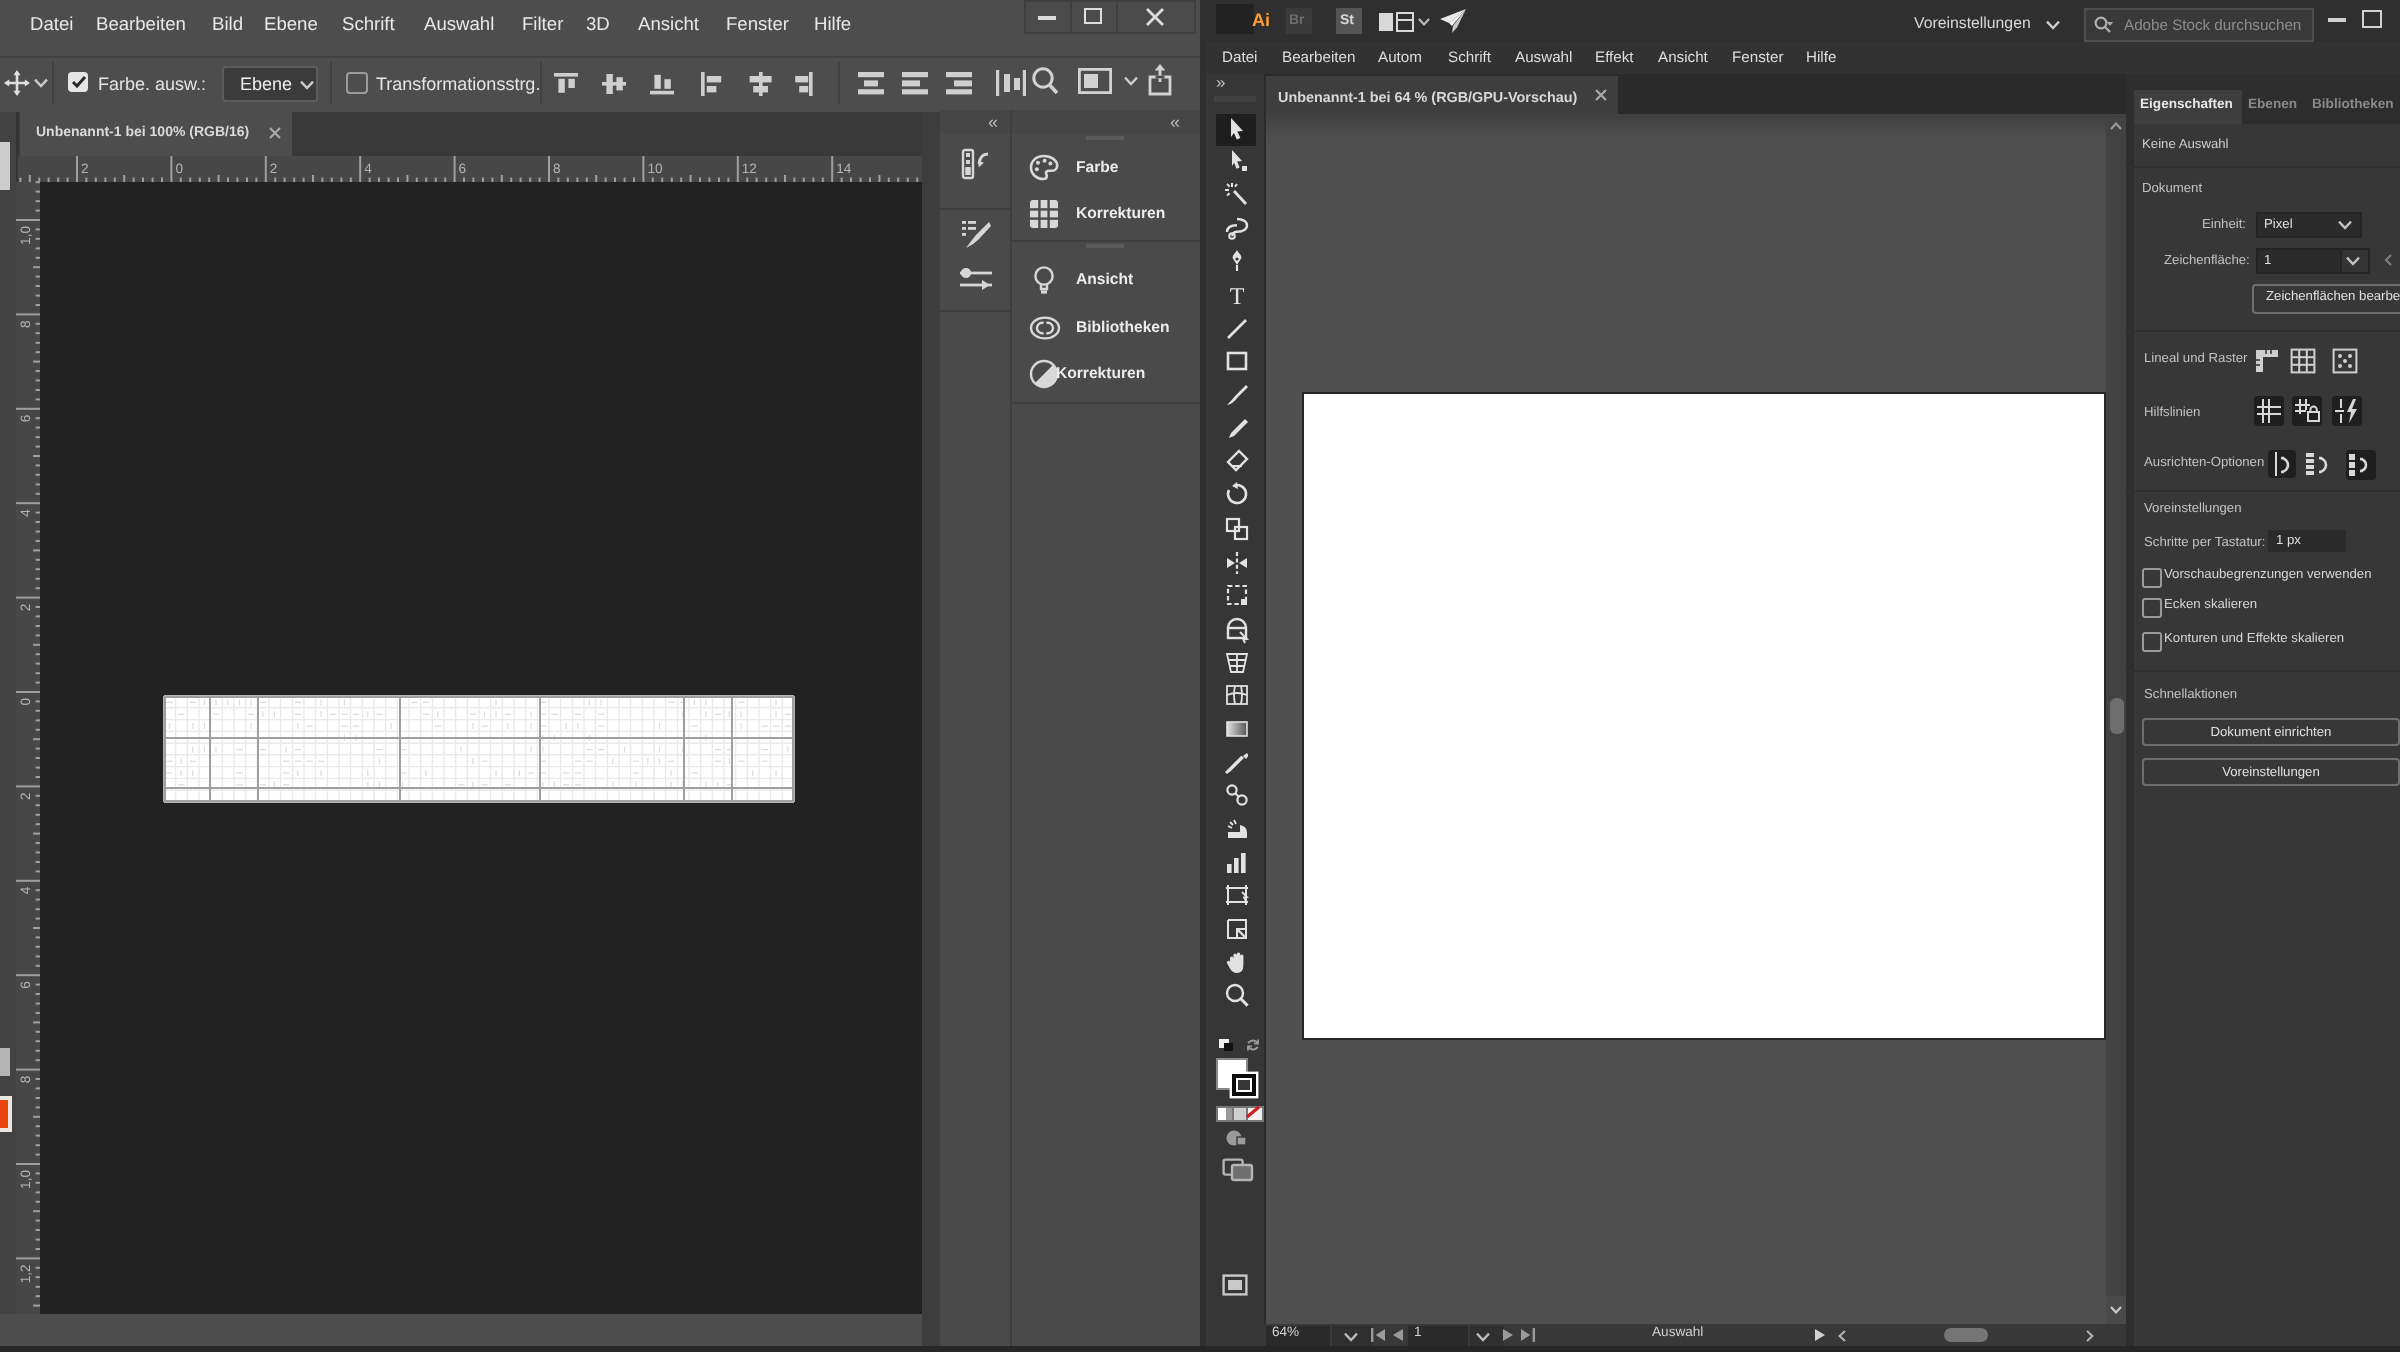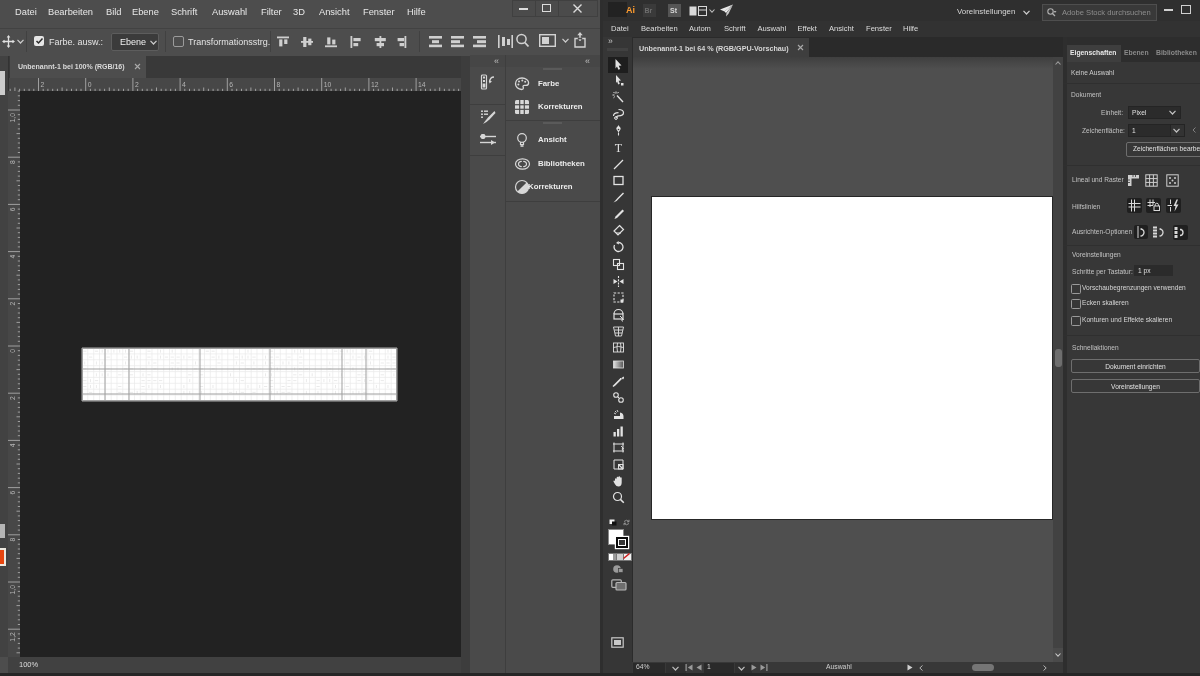--- a/index.html
+++ b/index.html
@@ -656,23 +656,20 @@
           <line x1="284" y1="0" x2="284" y2="53"></line>
           <line x1="314.5" y1="0" x2="314.5" y2="53"></line>
           <line x1="0" y1="0.5" x2="315" y2="0.5"></line>
           <line x1="0" y1="21" x2="315" y2="21"></line>
           <line x1="0" y1="46" x2="315" y2="46"></line>
           <line x1="0" y1="52.5" x2="315" y2="52.5"></line>
         </g>
       </svg>
 
 <div class="abs" style="left:461px;top:56px;width:9px;height:617px;background:#3d3d3d;"></div>
-<div class="abs" style="left:8px;top:657px;width:453px;height:16px;background:#414141;">
-  <span class="abs txt" style="left:11px;top:3px;font-size:7.5px;color:#dedede;">100%</span>
-</div>
 
 <div class="abs" style="left:470px;top:55px;width:36px;height:618px;background:#4a4a4a;"></div>
 <div class="abs" style="left:506px;top:55px;width:94px;height:618px;background:#4a4a4a;"></div>
 <div class="abs" style="left:470px;top:55px;width:36px;height:12px;background:#464646;"></div>
 <div class="abs" style="left:506px;top:55px;width:94px;height:12px;background:#464646;"></div>
 <span class="abs txt" style="left:494px;top:56px;font-size:9px;color:#bdbdbd;letter-spacing:-1px;">«</span>
 <span class="abs txt" style="left:585px;top:56px;font-size:9px;color:#bdbdbd;letter-spacing:-1px;">«</span>
 <div class="abs" style="left:470px;top:67px;width:36px;height:37px;border-bottom:1px solid #3e3e3e;"></div>
 <div class="abs" style="left:470px;top:104px;width:36px;height:51px;border-bottom:1px solid #3e3e3e;"></div>
 <div class="abs" style="left:505px;top:55px;width:1px;height:618px;background:#3e3e3e;"></div>

